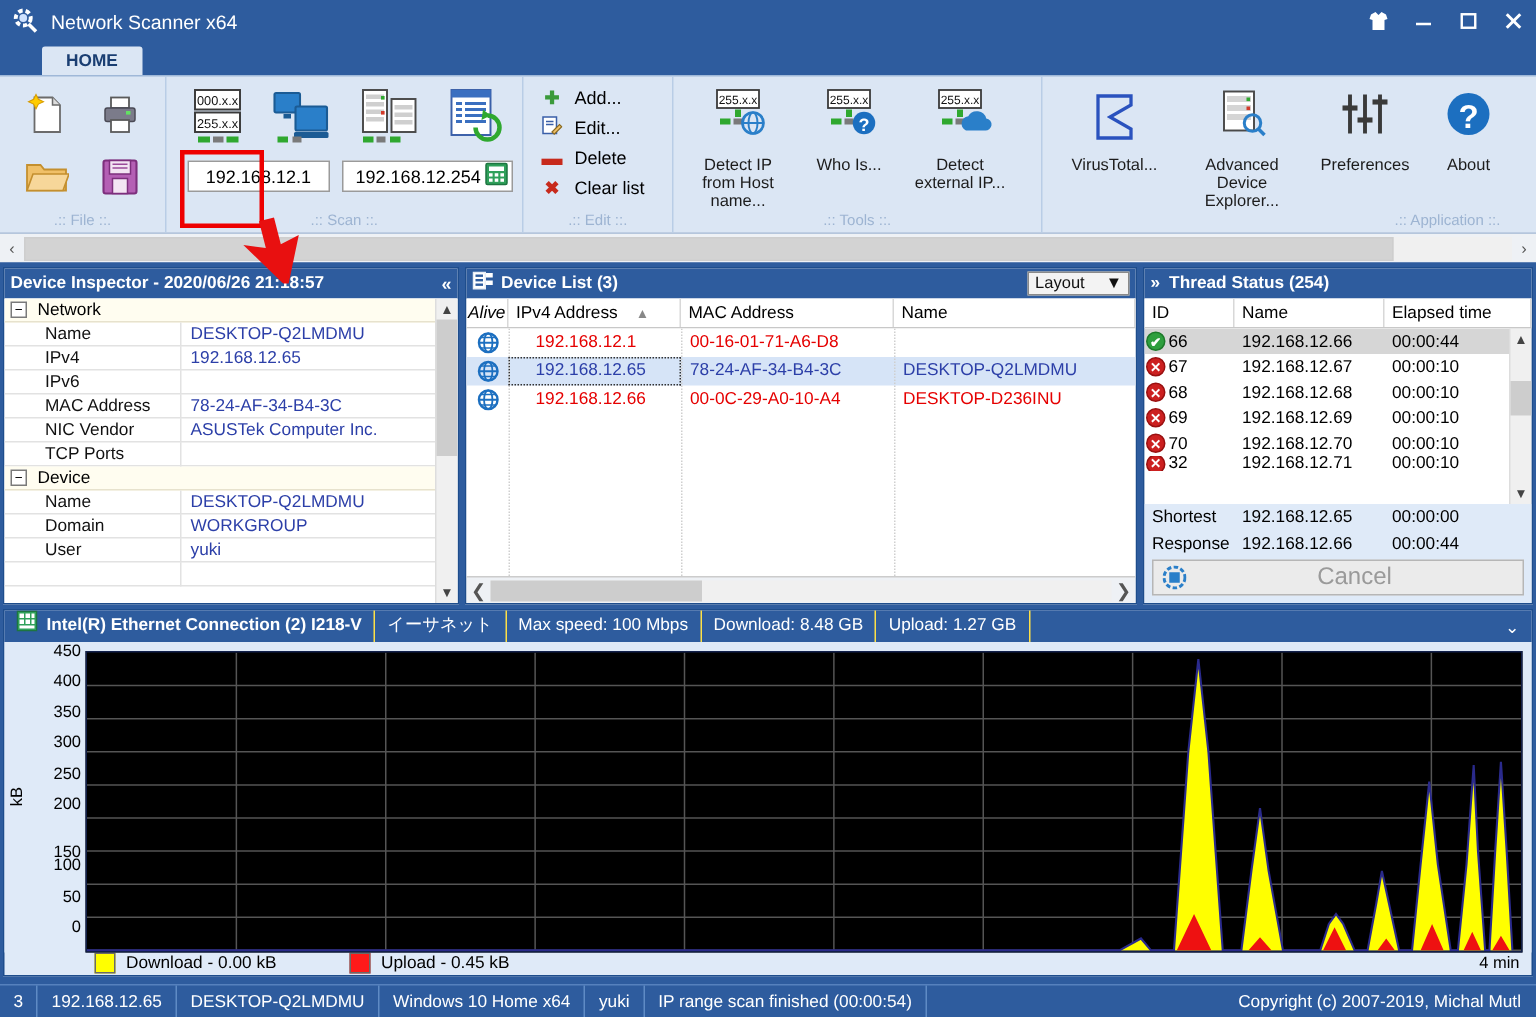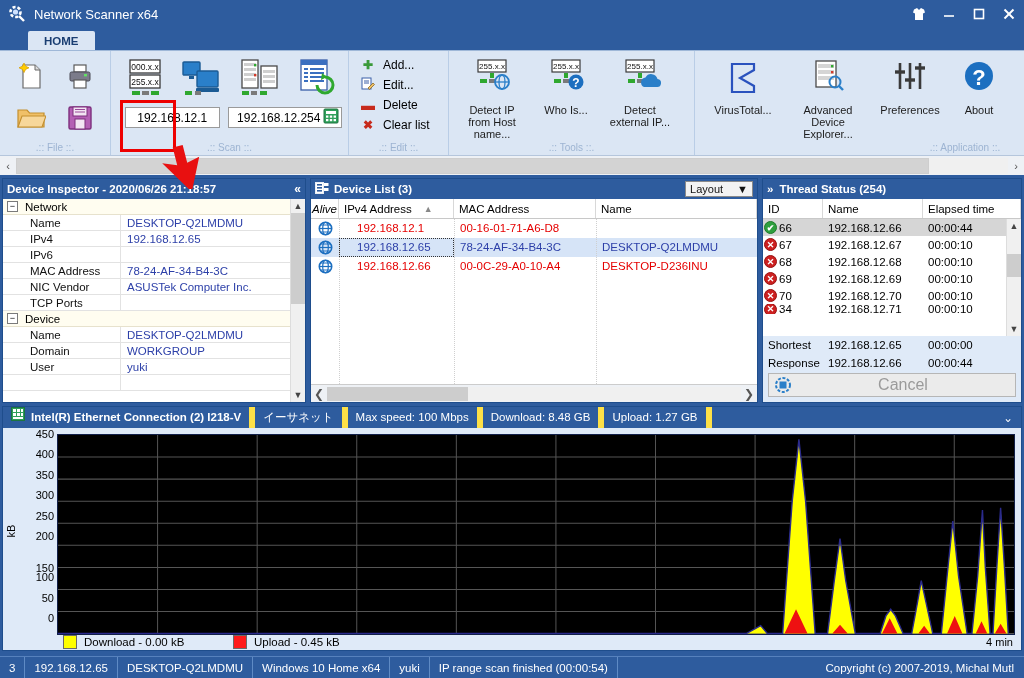--- a/index.html
+++ b/index.html
@@ -153,21 +153,21 @@
   .cancel-btn { flex:1; height:24px; background:#ebebeb; border:1px solid #b6b6b6;
                 display:flex; align-items:center; color:#9a9a9a; font-size:16px;
                 position:relative; cursor:pointer; }
   .cancel-btn .lbl { flex:1; text-align:center; }
 
   
   .gwrap { margin:3px 2px 0; border:1px solid #1e4d8c; background:#dfeaf8;
            height:245px; display:flex; flex-direction:column; }
   .ghead { height:21px; background:#2e5c9e; color:#fff; display:flex; align-items:center;
            font-size:11.5px; }
-  .ghead .seg { padding:0 8px; height:21px; line-height:21px; border-right:6px solid #fde047; }
+  .ghead .seg { padding:0 8px; height:21px; line-height:21px; border-right:1px solid #fde047; }
   .ghead .seg.first { font-weight:bold; display:flex; align-items:center; gap:6px; }
   .ghead .chev { margin-left:auto; padding:0 8px; cursor:pointer; }
   .gbody { flex:1; display:flex; background:#dfeaf8; position:relative; }
   .ylabel { width:16px; display:flex; align-items:center; justify-content:center;
             font-size:11px; }
   .ylabel span { transform:rotate(-90deg); white-space:nowrap; }
   .yticks { width:38px; position:relative; }
   .yticks .yt { position:absolute; right:3px; font-size:11px; transform:translateY(-50%); }
   .plot { flex:1; margin:6px 6px 0 0; background:#000; border:1px solid #12204a;
           position:relative; overflow:hidden; }
@@ -703,21 +703,21 @@
             <span class="ti">
               <span class="badge err">✕</span>
               <span>70</span>
             </span>
             <span class="tn">192.168.12.70</span>
             <span class="te">00:00:10</span>
           </div>
           <div class="ts-row" style="height:10px;overflow:hidden;">
             <span class="ti">
               <span class="badge err">✕</span>
-              <span>34</span>
+              <span>32</span>
             </span>
             <span class="tn">192.168.12.71</span>
             <span class="te">00:00:10</span>
           </div>
         </div>
         <div class="vscroll">
           <div class="arr">▲</div>
           <div class="vtrack">
             <div class="vthumb" style="top:24%; height:26%;"></div>
           </div>

